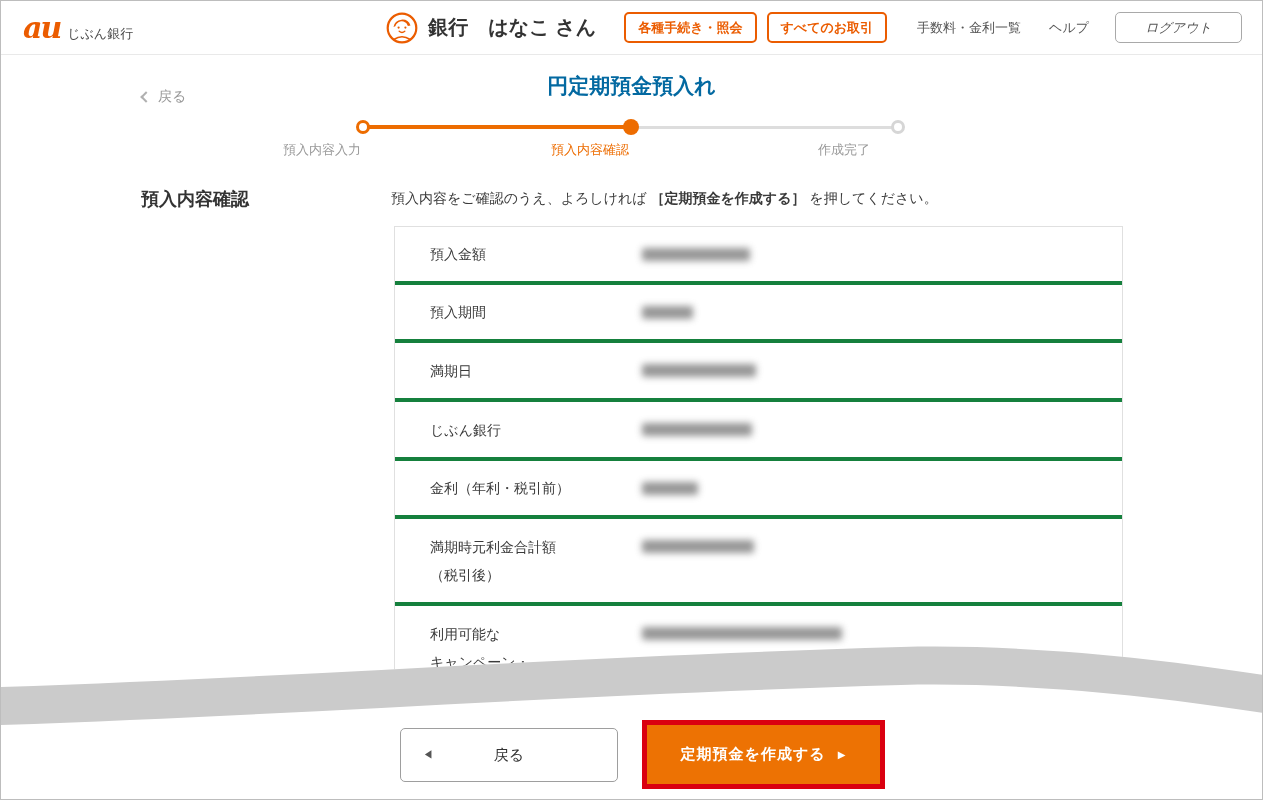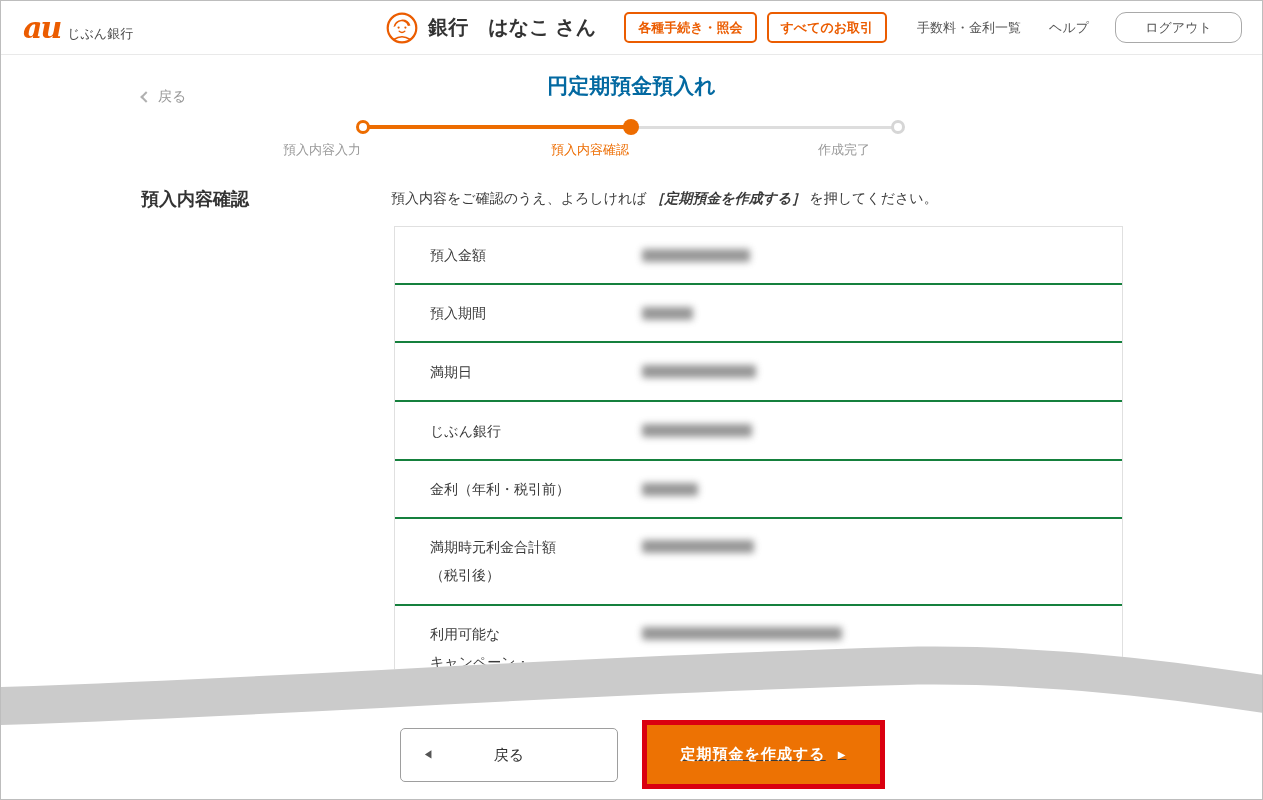--- a/index.html
+++ b/index.html
@@ -25,45 +25,45 @@
     border:2px solid #eb5c00;border-radius:5px;color:#eb5c00;font-size:13px;font-weight:bold;
     background:#fff;white-space:nowrap;cursor:pointer;
   }
   .hdr-btn.b1{margin-left:28px;}
   .hdr-btn.b2{margin-left:10px;}
   .hdr-link{font-size:13px;color:#555;white-space:nowrap;cursor:pointer;}
   .hdr-link.l1{margin-left:30px;}
   .hdr-link.l2{margin-left:28px;}
   .logout-btn{
     margin-left:26px;width:127px;height:31px;display:flex;align-items:center;justify-content:center;
-    border:1px solid #a9a9a9;border-radius:11px;background:#fff;font-size:13px;color:#555;cursor:pointer;
+    border:1px solid #a9a9a9;border-radius:5px;background:#fff;font-size:13px;color:#555;cursor:pointer;font-style:italic;
   }
   
   .back-link{position:absolute;left:141px;top:87px;display:flex;align-items:center;color:#999;font-size:14px;cursor:pointer;}
   .chev{display:inline-block;width:8px;height:8px;border-left:2px solid #b0b0b0;border-bottom:2px solid #b0b0b0;transform:rotate(45deg);margin-right:8px;}
   .page-title{position:absolute;left:0;top:71px;width:100%;text-align:center;font-size:21px;font-weight:bold;color:#0369a1;}
   
   .step-line{position:absolute;border-radius:2px;}
   .sl-active{left:362px;top:124px;width:268px;height:4px;background:#ed6c00;}
   .sl-rest{left:630px;top:125px;width:267px;height:3px;background:#ddd;}
   .step-dot{position:absolute;border-radius:50%;background:#fff;}
   .sd1{left:355px;top:119px;width:14px;height:14px;border:3px solid #ed6c00;}
   .sd2{left:622px;top:118px;width:16px;height:16px;background:#ed6c00;border:none;}
   .sd3{left:890px;top:119px;width:14px;height:14px;border:3px solid #d6d6d6;}
   .step-label{position:absolute;top:140px;width:160px;text-align:left;font-size:13px;color:#999;}
   .stl1{left:282px;}
   .stl2{left:550px;color:#ed6c00;}
   .stl3{left:817px;}
   
   .section-heading{position:absolute;left:140px;top:186px;font-size:18px;font-weight:bold;color:#333;}
   .instruction{position:absolute;left:390px;top:189px;font-size:14px;color:#3a3a3a;}
-  .instruction b{font-weight:bold;font-style:italic;}
+  .instruction b{font-weight:bold;}
   
   .ctable{position:absolute;left:393px;top:225px;width:729px;border:1px solid #e0e0e0;background:#fff;z-index:1;}
-  .trow{display:flex;border-bottom:2px solid #15803d;align-items:center;}
+  .trow{display:flex;border-bottom:4px solid #15803d;align-items:center;}
   .trow:last-child{border-bottom:none;}
   .tlabel{width:247px;padding-left:35px;font-size:14px;color:#3a3a3a;line-height:28px;}
   .tvalue{flex:1;display:flex;align-items:center;}
   .r1,.r2{height:58px;}
   .r3,.r4{height:59px;}
   .r5{height:58px;}
   .r6{height:87px;align-items:flex-start;}
   .r7{height:110px;align-items:flex-start;}
   .r6 .tlabel,.r7 .tlabel{padding-top:14px;}
   .r6 .tvalue,.r7 .tvalue{padding-top:21px;}
@@ -74,21 +74,21 @@
   .wave-svg{position:absolute;left:0;top:0;width:1263px;height:800px;z-index:5;pointer-events:none;}
   
   .back-button{
     position:absolute;left:399px;top:727px;width:218px;height:54px;z-index:10;
     background:#fff;border:1px solid #9e9e9e;border-radius:5px;display:flex;align-items:center;justify-content:center;
     font-size:15px;color:#333;cursor:pointer;
   }
   .back-button .tri{position:absolute;left:22px;font-size:10px;color:#555;}
   .submit-wrap{
     position:absolute;left:641px;top:719px;z-index:10;
-    border:5px solid #da0010;background:#ed7203;cursor:pointer;text-decoration:underline;
+    border:5px solid #da0010;background:#ed7203;cursor:pointer;
   }
   .submit-button{
     width:233px;height:59px;display:flex;align-items:center;justify-content:center;
     color:#fff;font-size:15px;font-weight:bold;letter-spacing:1px;
   }
   .submit-button .tri{font-size:10px;margin-left:12px;}
 </style>
 </head>
 <body>
 

